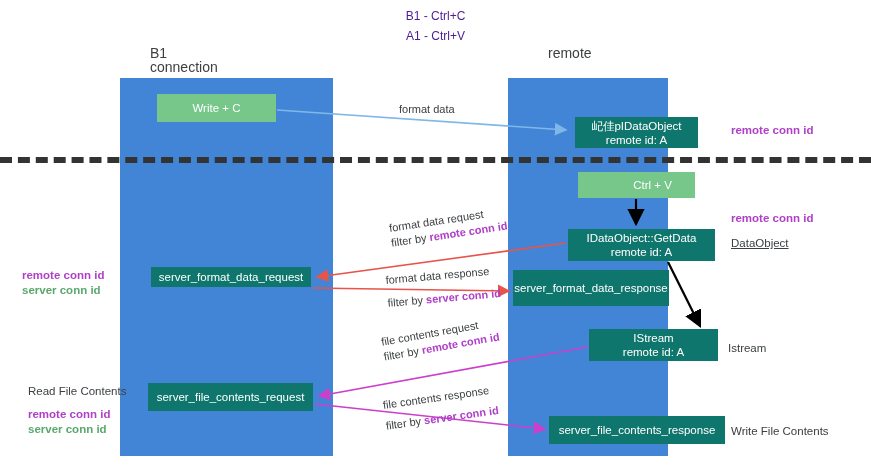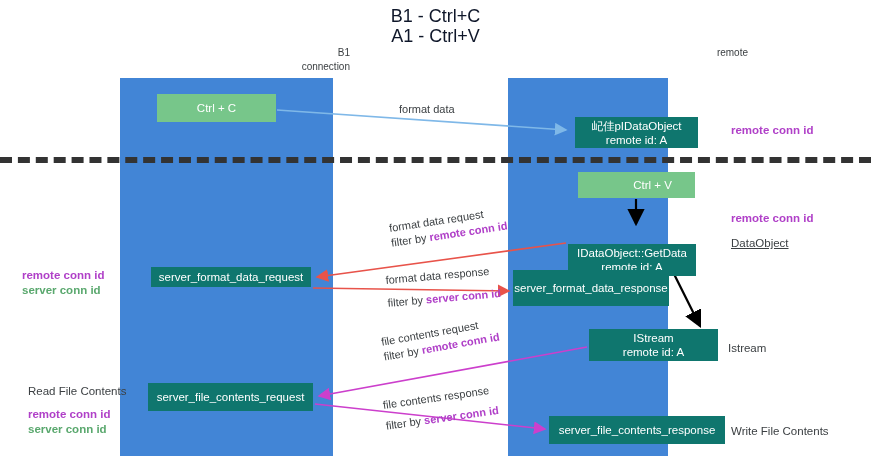--- a/index.html
+++ b/index.html
@@ -17,29 +17,29 @@
     height: 467px;
     background: #ffffff;
     overflow: hidden;
   }
   .abs { position: absolute; }
 
   
   #title {
     left: 0; top: 6px; width: 871px;
     text-align: center;
-    font-size: 18px;
-    color: #0f172a;
+    font-size: 12px;
+    color: #4c1d95;
     line-height: 20px;
   }
 
   
   .col-header {
-    text-align: right;
-    font-size: 10px;
+    text-align: left;
+    font-size: 14px;
     color: #3c4043;
     line-height: 14px;
   }
   #hdr-b1 { left: 150px; top: 46px; width: 200px; }
   #hdr-a1 { left: 548px; top: 46px; width: 200px; }
 
   
   .lane {
     background: #4285d6;
     top: 78px;
@@ -61,21 +61,21 @@
     text-align: center;
     padding: 2px 4px;
   }
   .box.green { background: #77c68a; }
   .box.orange { background: #0f766e; }
   .box .l2 { display: block; }
 
   #box-ctrlc   { left: 157px; top: 94px;  width: 119px; height: 28px; }
   #box-getdo   { left: 575px; top: 117px; width: 123px; height: 31px; }
   #box-ctrlv   { left: 578px; top: 172px; width: 117px; height: 26px; padding-left: 36px; }
-  #box-getdata { left: 568px; top: 244px; width: 128px; height: 32px; }
+  #box-getdata { left: 568px; top: 229px; width: 147px; height: 32px; }
   #box-sfdreq  { left: 151px; top: 267px; width: 160px; height: 20px; }
   #box-sfdresp { left: 513px; top: 270px; width: 156px; height: 36px; }
   #box-istream { left: 589px; top: 329px; width: 129px; height: 32px; }
   #box-sfcreq  { left: 148px; top: 383px; width: 165px; height: 28px; }
   #box-sfcresp { left: 549px; top: 416px; width: 176px; height: 28px; }
 
   
   .side {
     font-size: 11.5px;
     line-height: 15px;
@@ -184,21 +184,21 @@
 
   <div class="abs col-header" id="hdr-b1">
     <div>B1</div>
     <div>connection</div>
   </div>
   <div class="abs col-header" id="hdr-a1">
     <div>remote</div>
   </div>
 
   <div class="abs box green" id="box-ctrlc">
-    <span>Ctrl + C</span>
+    <span>Write + C</span>
   </div>
 
   <div class="abs box orange" id="box-getdo">
     <span>屺佳рIDataObject</span>
     <span class="l2">remote id: A</span>
   </div>
 
   <div class="abs box green" id="box-ctrlv">
     <span>Ctrl + V</span>
   </div>

